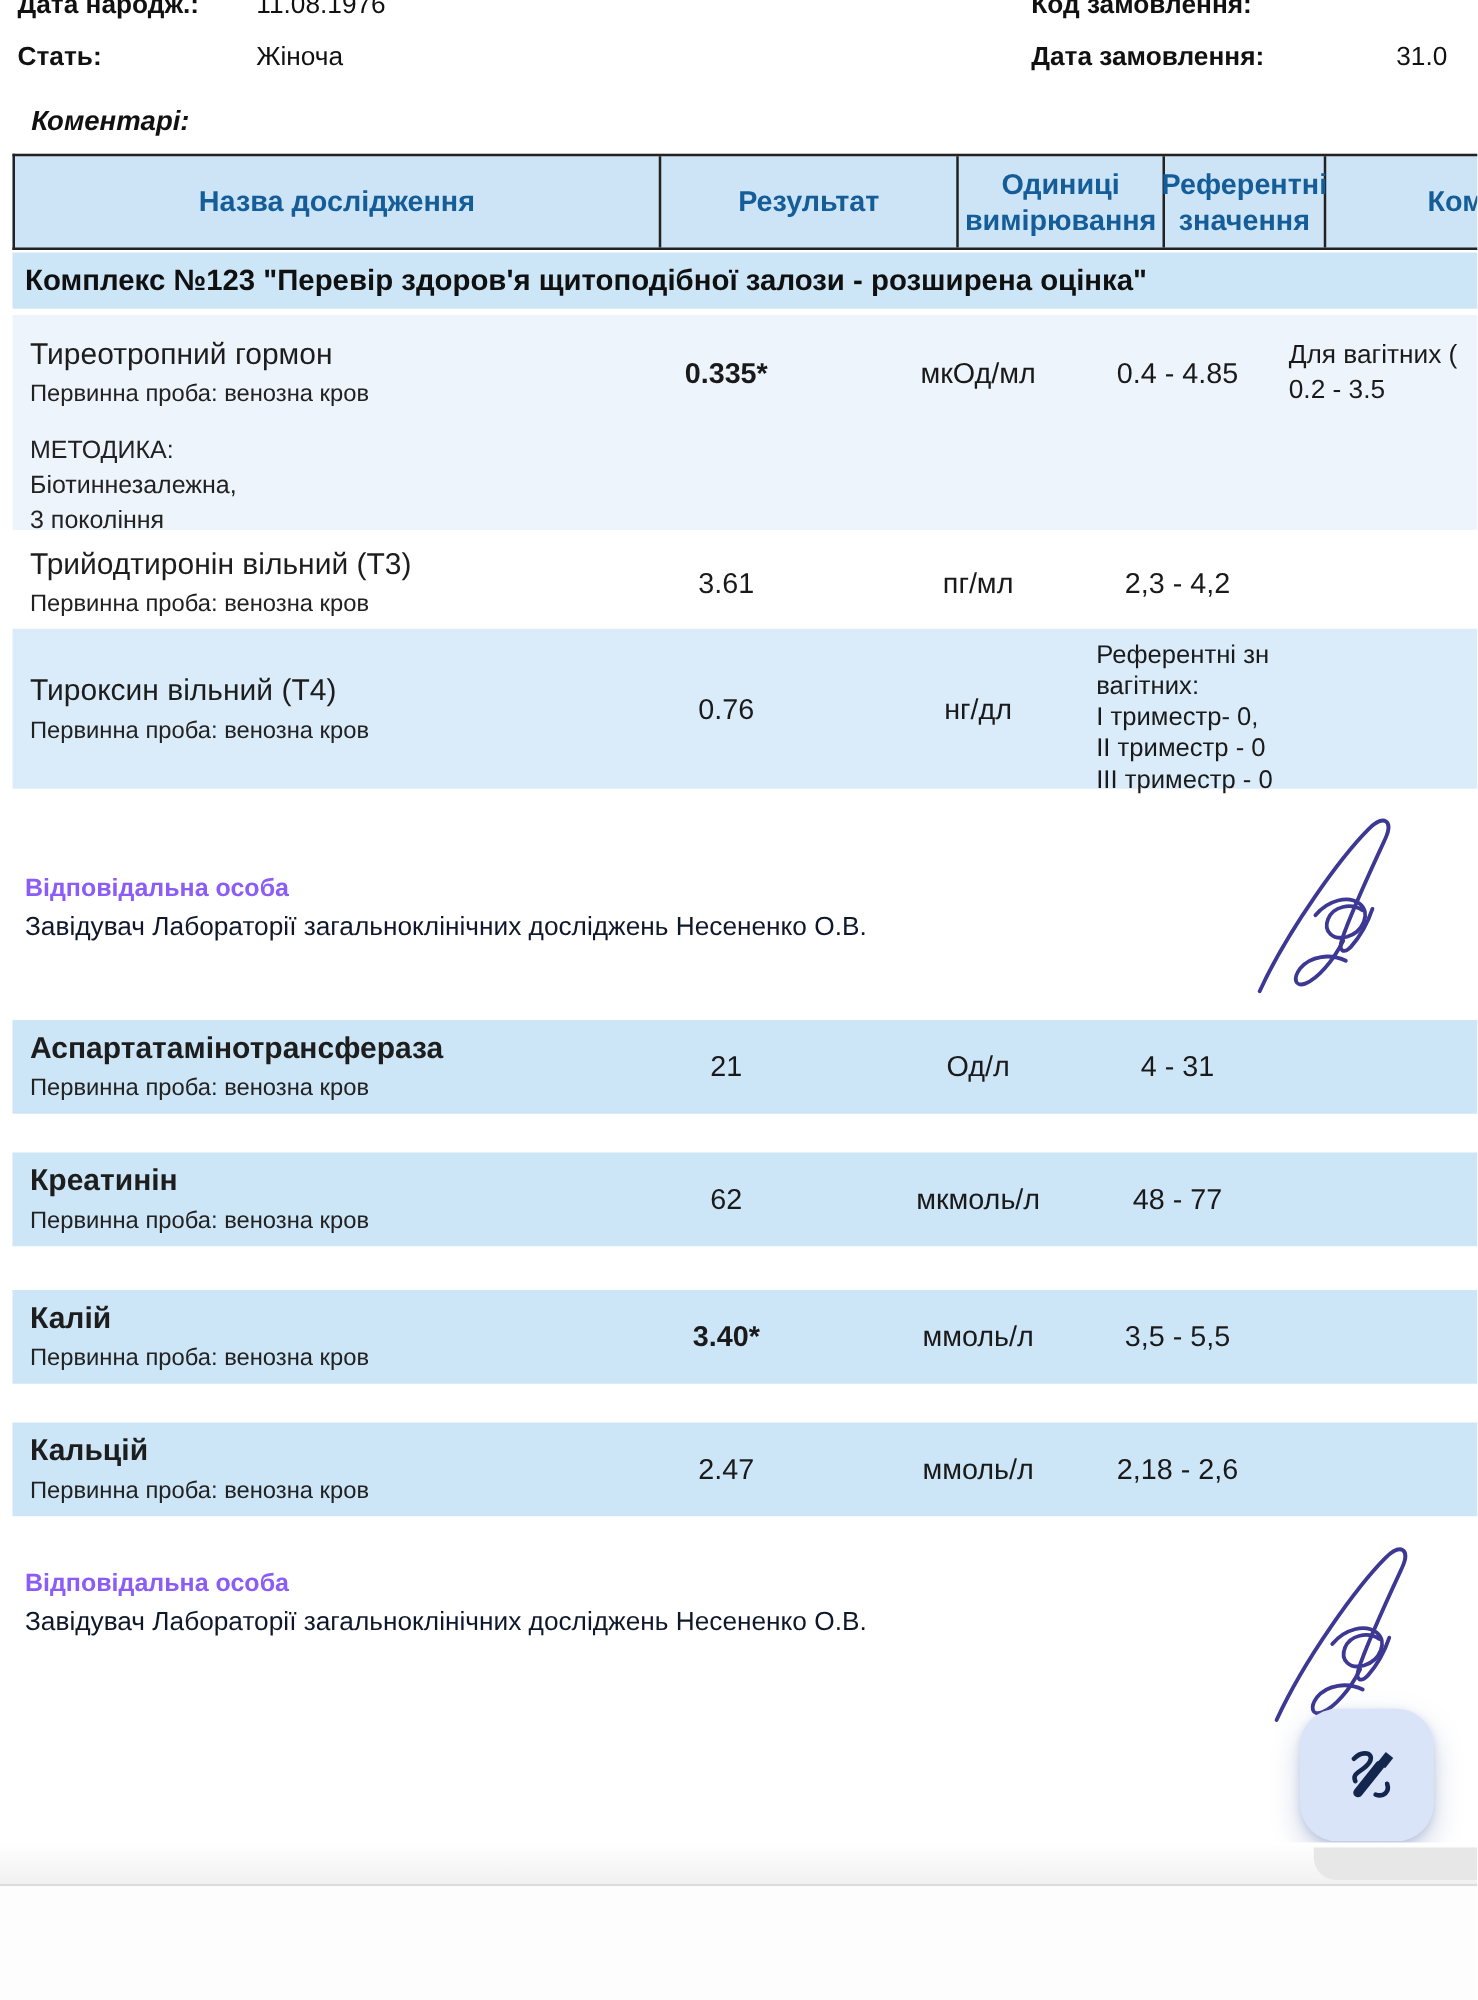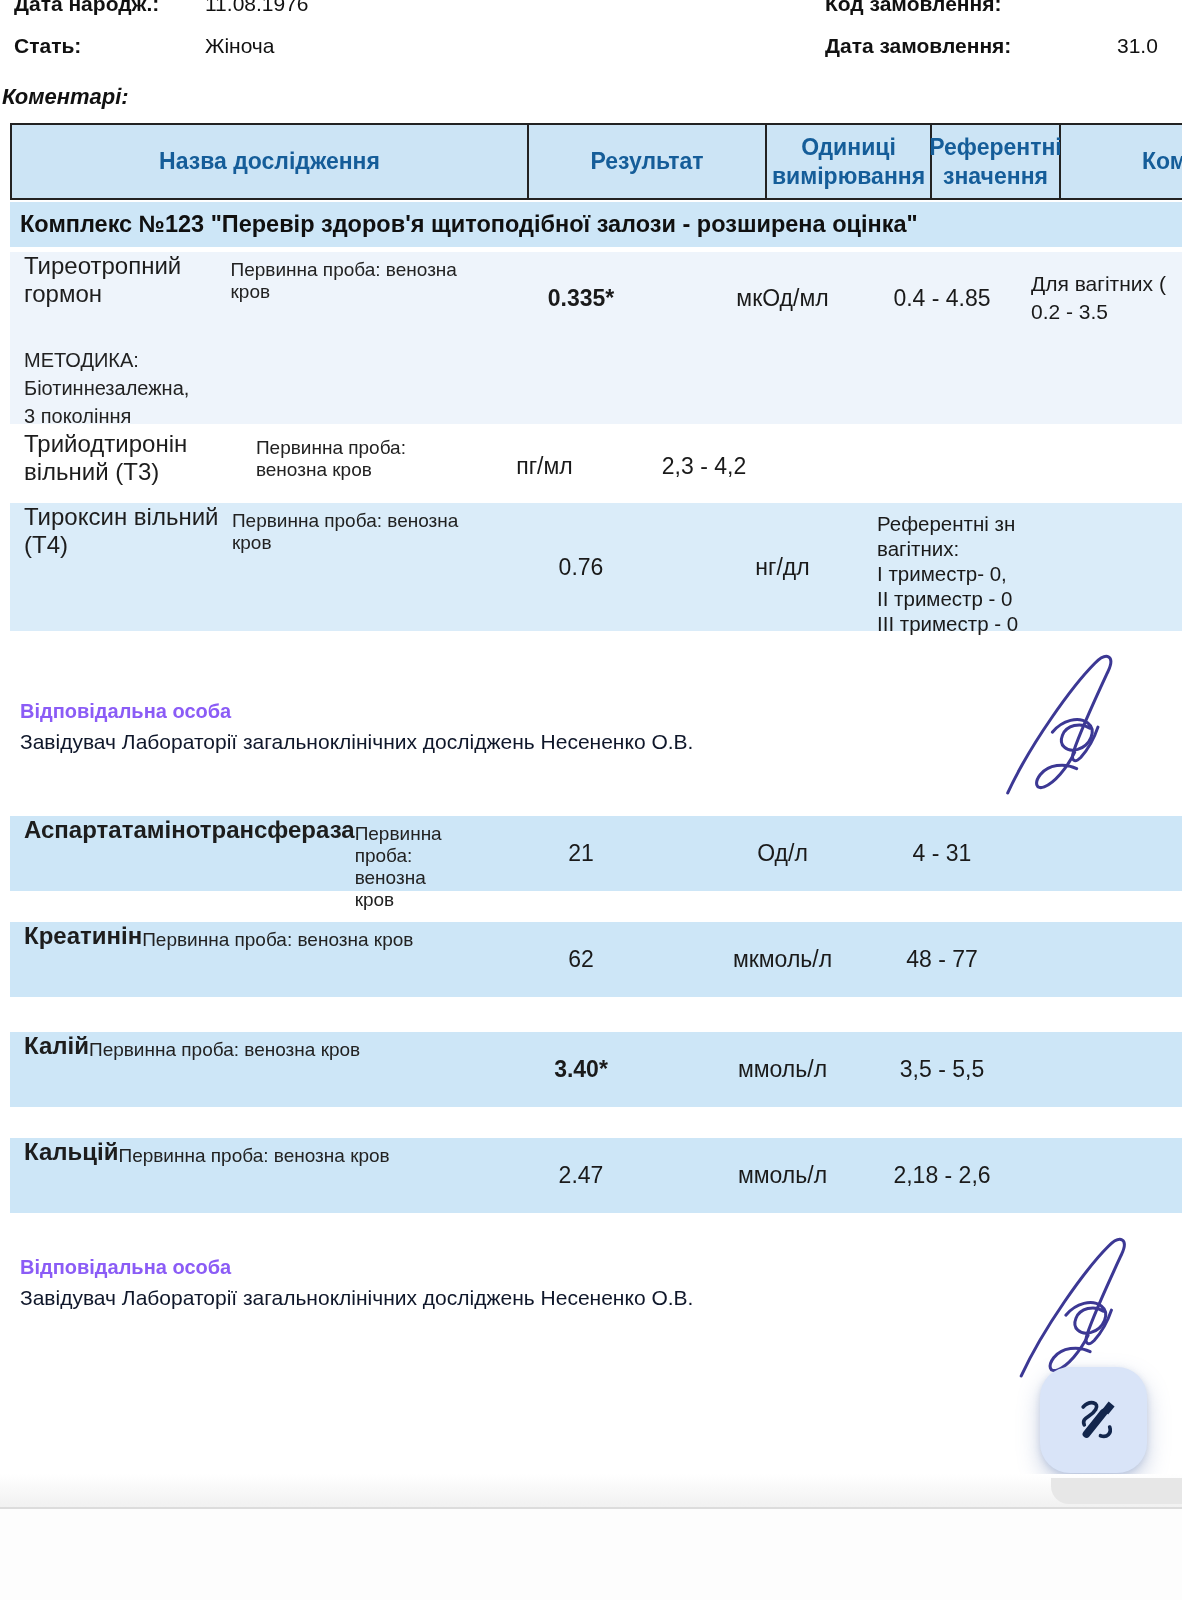--- a/index.html
+++ b/index.html
@@ -28,21 +28,21 @@
   .w-name{width:517px;} .w-result{width:238px;} .w-units{width:165px;} .w-ref{width:129px;} .w-comment{flex:1;}
 
   .section-row {
     left:10px; top:202px; width:1230px; height:45px; background:#cde6f7;
     display:flex; align-items:center; padding-left:10px;
     font-weight:bold; font-size:23.5px; color:#101010;
   }
 
   
   .band { left:10px; width:1230px; display:flex; }
-  .c-name   { width:452px; padding-left:14px; display:flex; flex-direction:row; justify-content:flex-start; }
+  .c-name   { width:452px; padding-left:14px; display:flex; flex-direction:column; justify-content:center; }
   .c-result { width:238px; display:flex; align-items:center; justify-content:center; font-size:23px; }
   .c-units  { width:165px; display:flex; align-items:center; justify-content:center; font-size:23px; }
   .c-ref    { width:154px; display:flex; align-items:center; justify-content:center; font-size:23px; }
   .c-comment{ flex:1; padding-left:12px; font-size:20.5px; line-height:25px; }
   .test-name { font-size:24px; color:#1d1d1d; }
   .bold-name .test-name { font-weight:bold; }
   .test-sample { font-size:19px; color:#222; margin-top:7px; }
   .result-bold { font-weight:bold; }
 
   .band-tsh { top:252px; height:172px; background:#eef4fb; flex-direction:column; }
@@ -89,21 +89,21 @@
 
   <div class="abs lbl" style="left:14px; top:-8px;">Дата народж.:</div>
   <div class="abs val" style="left:205px; top:-8px;">11.08.1976</div>
   <div class="abs lbl" style="left:825px; top:-8px;">Код замовлення:</div>
 
   <div class="abs lbl" style="left:14px; top:34px;">Стать:</div>
   <div class="abs val" style="left:205px; top:34px;">Жіноча</div>
   <div class="abs lbl" style="left:825px; top:34px;">Дата замовлення:</div>
   <div class="abs val" style="left:1117px; top:34px;">31.0</div>
 
-  <div class="abs comments-lbl" style="left:2px; top:84px;">Коментарі:</div>
+  <div class="abs comments-lbl" style="left:25px; top:84px;">Коментарі:</div>
 
   <div class="abs thead">
     <div class="th w-name">Назва дослідження</div>
     <div class="th w-result">Результат</div>
     <div class="th w-units">Одиниці вимірювання</div>
     <div class="th w-ref">Референтні значення</div>
     <div class="th w-comment">Ком</div>
   </div>
 
   <div class="abs section-row">Комплекс №123 "Перевір здоров'я щитоподібної залози - розширена оцінка"</div>
@@ -127,20 +127,21 @@
       <div>Біотиннезалежна,</div>
       <div>3 покоління</div>
     </div>
   </div>
 
   <div class="abs band band-t3">
     <div class="c-name">
       <div class="test-name">Трийодтиронін вільний (Т3)</div>
       <div class="test-sample">Первинна проба: венозна кров</div>
     </div>
+    <div class="c-result">3.61</div>
     <div class="c-units">пг/мл</div>
     <div class="c-ref">2,3 - 4,2</div>
     <div class="c-comment"></div>
   </div>
 
   <div class="abs band band-t4">
     <div class="c-name">
       <div class="test-name">Тироксин вільний (Т4)</div>
       <div class="test-sample">Первинна проба: венозна кров</div>
     </div>

